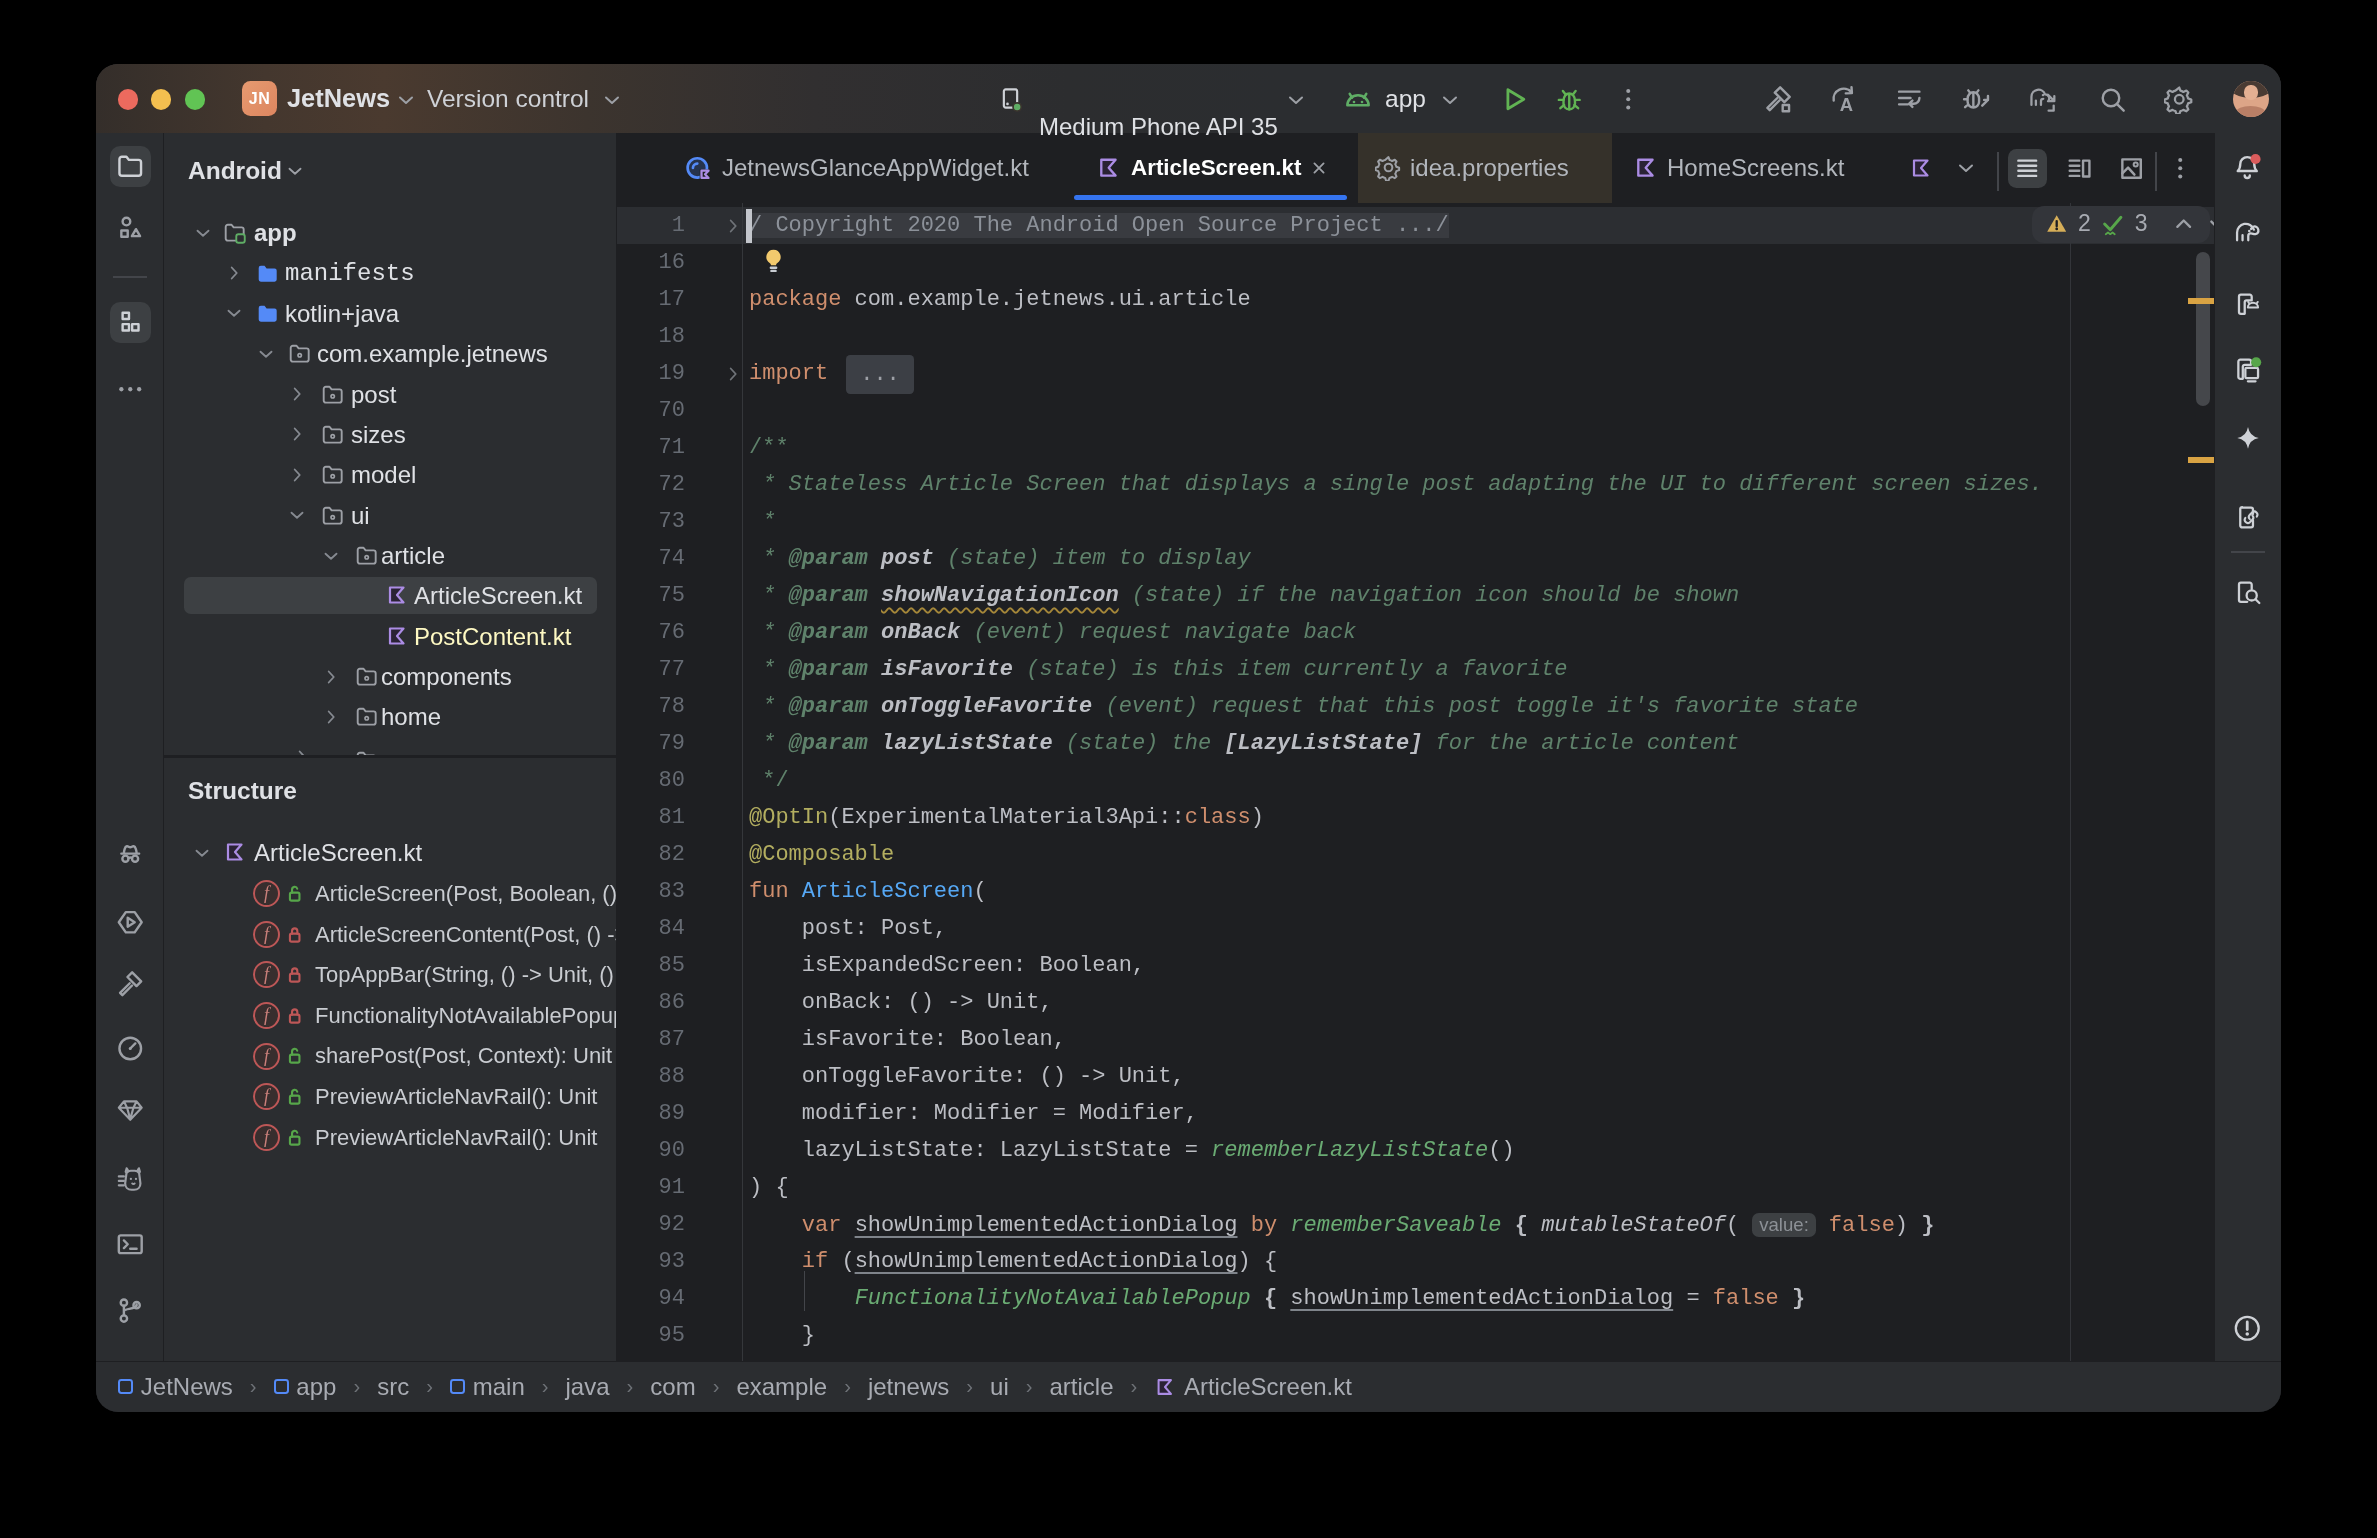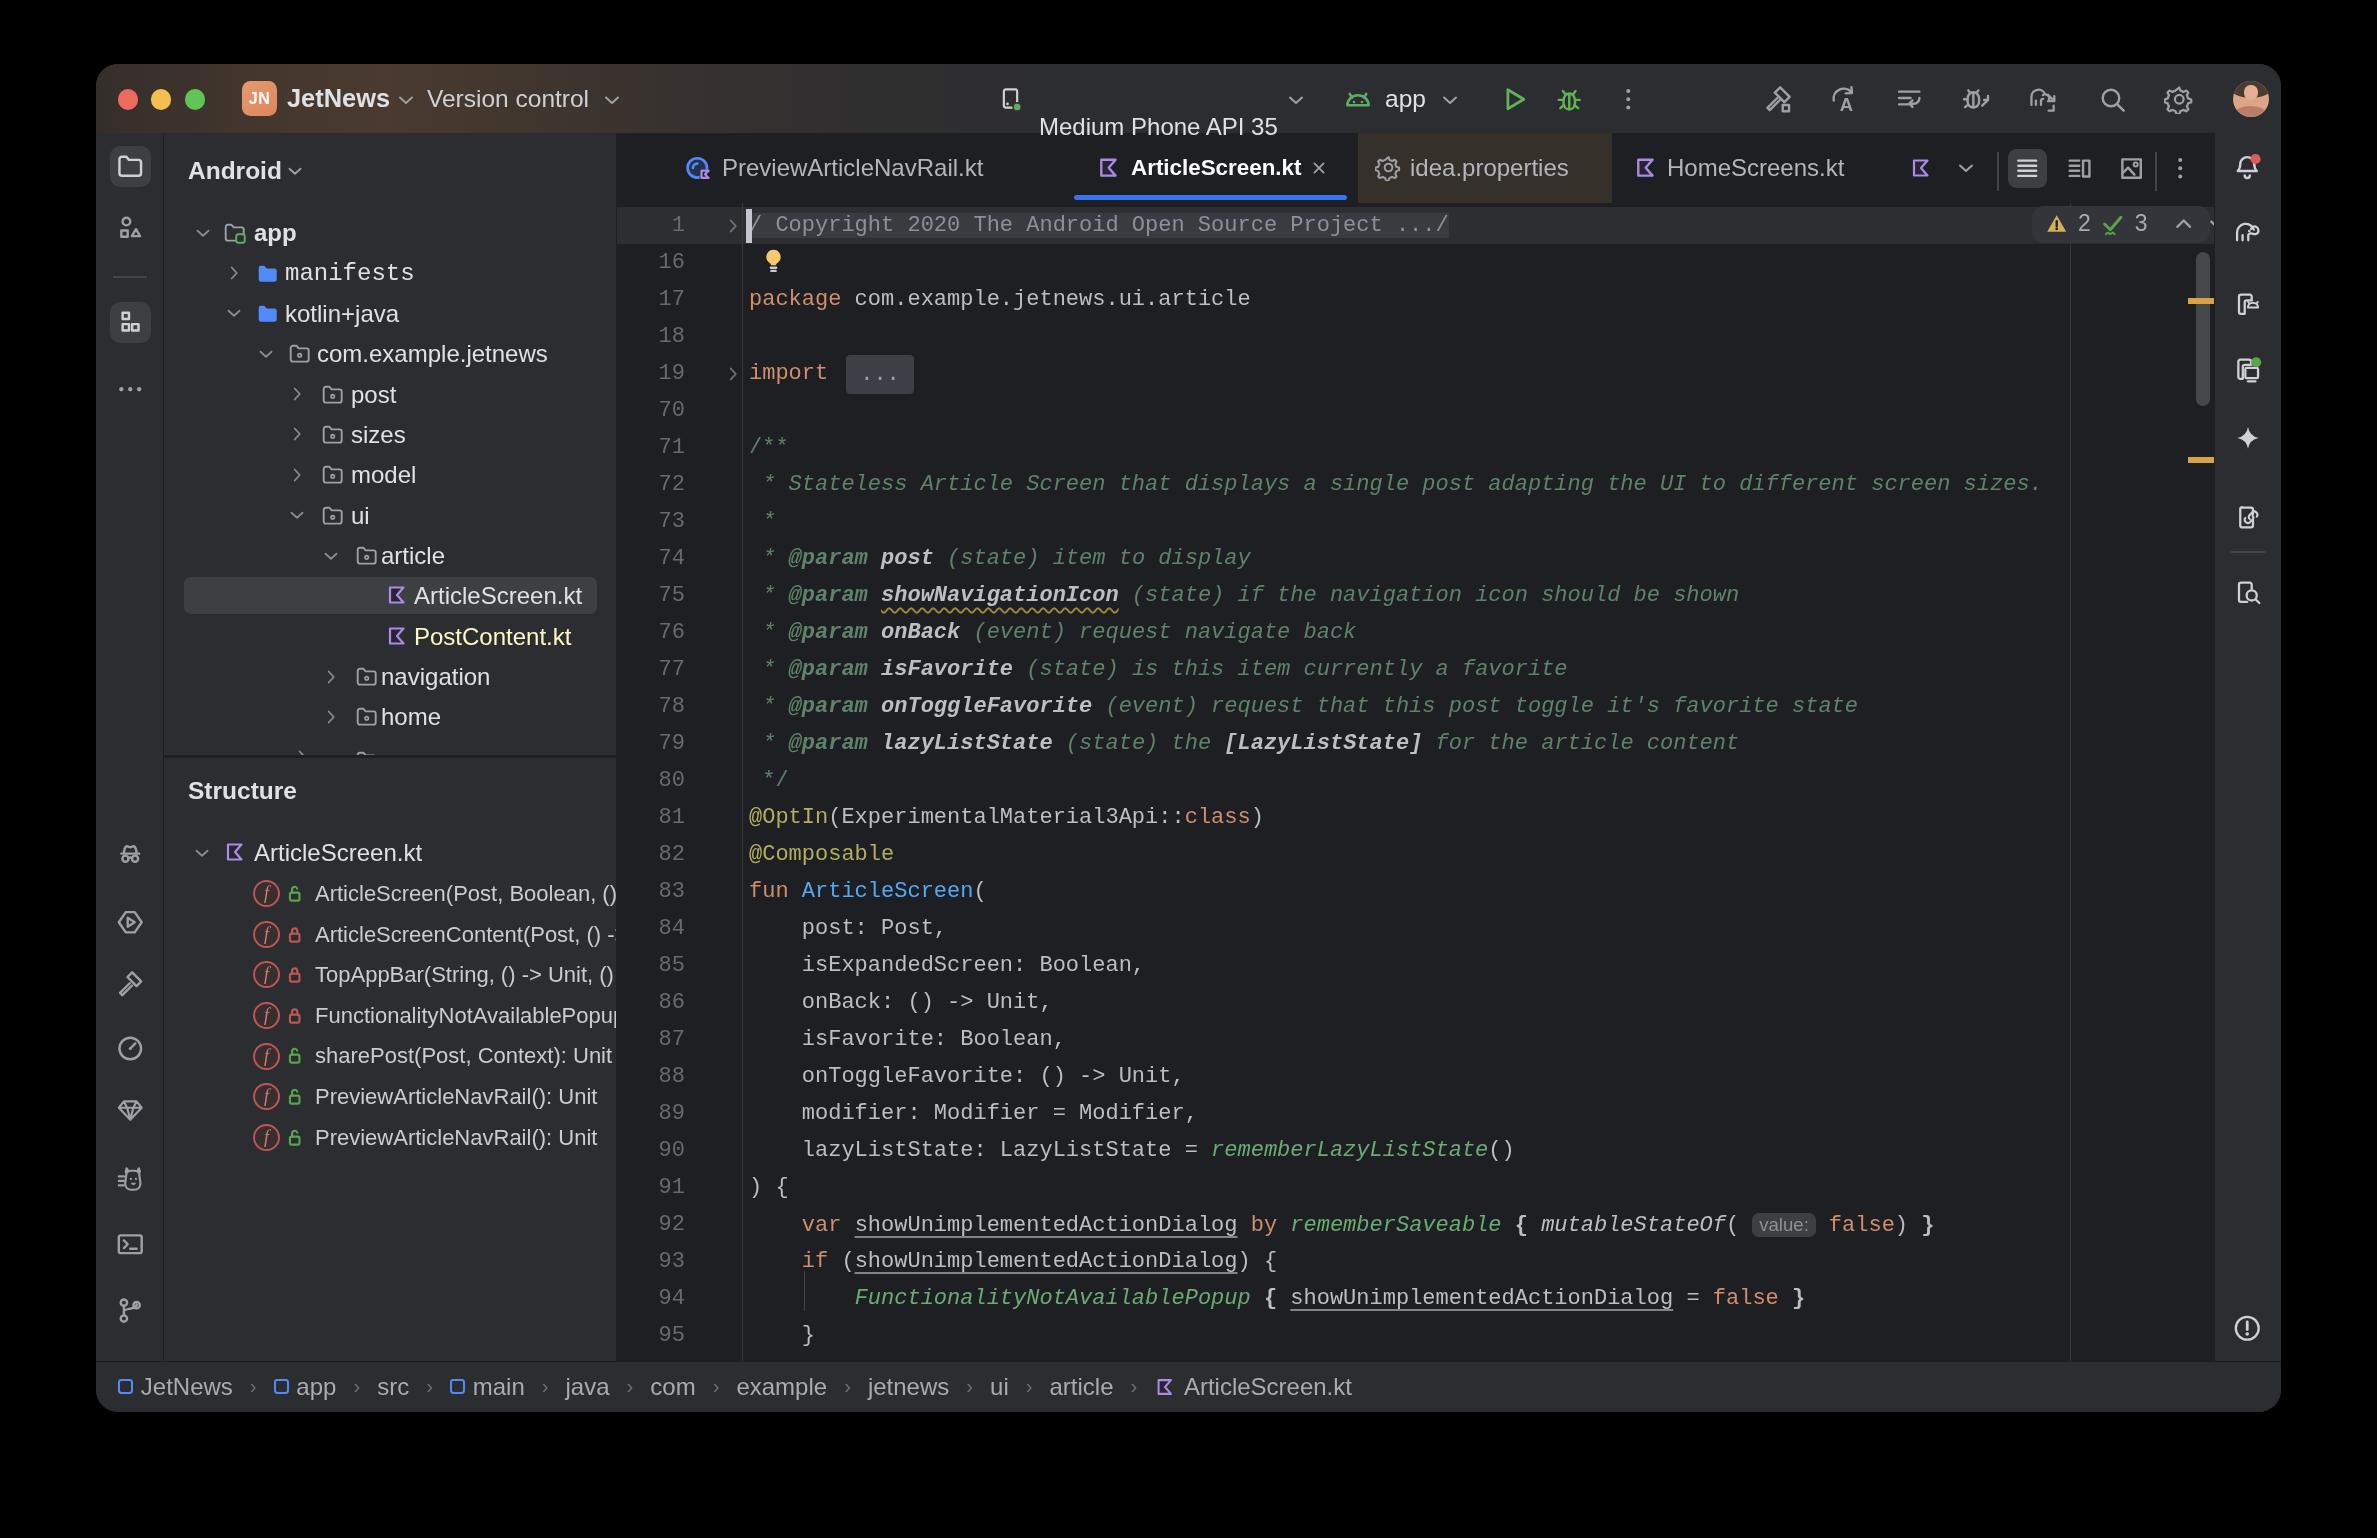--- a/index.html
+++ b/index.html
@@ -344,21 +344,21 @@
         <svg width="22" height="22" viewBox="0 0 24 24" fill="none" style="">
           <path d="M9.5 6 L15 12 L9.5 18" stroke="#868a91" stroke-width="2.0" stroke-linecap="round" stroke-linejoin="round"></path>
         </svg>
       </div>
       <div class="ic" style="left:190px; top:531px;">
         <svg width="25.4" height="25.4" viewBox="0 0 24 24" fill="none" style="">
           <path d="M3.5 6.5 a2 2 0 0 1 2-2 H9 l2 2.5 h7.5 a2 2 0 0 1 2 2 V17.5 a2 2 0 0 1 -2 2 H5.5 a2 2 0 0 1 -2-2 Z" stroke="#9da0a6" stroke-width="1.8" stroke-linecap="round" stroke-linejoin="round"></path>
           <circle cx="12" cy="13.5" r="1.6" stroke="#9da0a6" stroke-width="1.6"></circle>
         </svg>
       </div>
-      <div class="row treetxt" style="left:217px; top:525px; height:37px;  color:#dfe1e5;">navigation</div>
+      <div class="row treetxt" style="left:217px; top:525px; height:37px;  color:#dfe1e5;">components</div>
       <div class="ic" style="left:156px; top:573px;">
         <svg width="22" height="22" viewBox="0 0 24 24" fill="none" style="">
           <path d="M9.5 6 L15 12 L9.5 18" stroke="#868a91" stroke-width="2.0" stroke-linecap="round" stroke-linejoin="round"></path>
         </svg>
       </div>
       <div class="ic" style="left:190px; top:571px;">
         <svg width="25.4" height="25.4" viewBox="0 0 24 24" fill="none" style="">
           <path d="M3.5 6.5 a2 2 0 0 1 2-2 H9 l2 2.5 h7.5 a2 2 0 0 1 2 2 V17.5 a2 2 0 0 1 -2 2 H5.5 a2 2 0 0 1 -2-2 Z" stroke="#9da0a6" stroke-width="1.8" stroke-linecap="round" stroke-linejoin="round"></path>
           <circle cx="12" cy="13.5" r="1.6" stroke="#9da0a6" stroke-width="1.6"></circle>
         </svg>
@@ -452,21 +452,21 @@
     <div class="abs" style="left:0px; top:69px; width:2118px; height:70px;">
       <div class="abs" style="left:1262px; top:0px; width:254px; height:70px; background:#35312a;"></div>
       <div class="ic" style="left:588px; top:21px;">
         <svg width="29" height="29" viewBox="0 0 24 24" fill="none" style="">
           <circle cx="11" cy="11.5" r="8" fill="#26334d" stroke="#548af7" stroke-width="2.2"></circle>
           <path d="M11 11.5 m-3.6 0 a3.6 3.6 0 0 1 3.6-3.6" stroke="#548af7" stroke-width="2.2" stroke-linecap="round" stroke-linejoin="round"></path>
           <path d="M13 12.8 h8 v8 h-8 Z" fill="#1e1f22"></path>
           <path d="M14.5 13.8 H20.3 L17.4 16.8 L20.3 19.8 H14.5 Z" stroke="#ab8ce4" stroke-width="1.9" stroke-linecap="round" stroke-linejoin="round"></path>
         </svg>
       </div>
-      <div class="row" style="left:626px; top:12.7px; height:44px; font-size:24px; color:#b2b6bc;">PreviewArticleNavRail.kt</div>
+      <div class="row" style="left:626px; top:12.7px; height:44px; font-size:24px; color:#b2b6bc;">JetnewsGlanceAppWidget.kt</div>
       <div class="ic" style="left:1000px; top:22px;">
         <svg width="25.4" height="25.4" viewBox="0 0 24 24" fill="none" style="">
           <path d="M5 4.5 H18.5 L12 12 L18.5 19.5 H5 Z" fill="#2a2235" stroke="#ab8ce4" stroke-width="2.2" stroke-linejoin="round"></path>
         </svg>
       </div>
       <div class="row" style="left:1035px; top:12.7px; height:44px; font-size:22.4px; font-weight:700; color:#ffffff;">ArticleScreen.kt</div>
       <div class="ic" style="left:1212px; top:24px;">
         <svg width="22" height="22" viewBox="0 0 24 24" fill="none" style="">
           <path d="M7 7 L17 17 M17 7 L7 17" stroke="#9da0a6" stroke-width="2.0" stroke-linecap="round" stroke-linejoin="round"></path>
         </svg>

